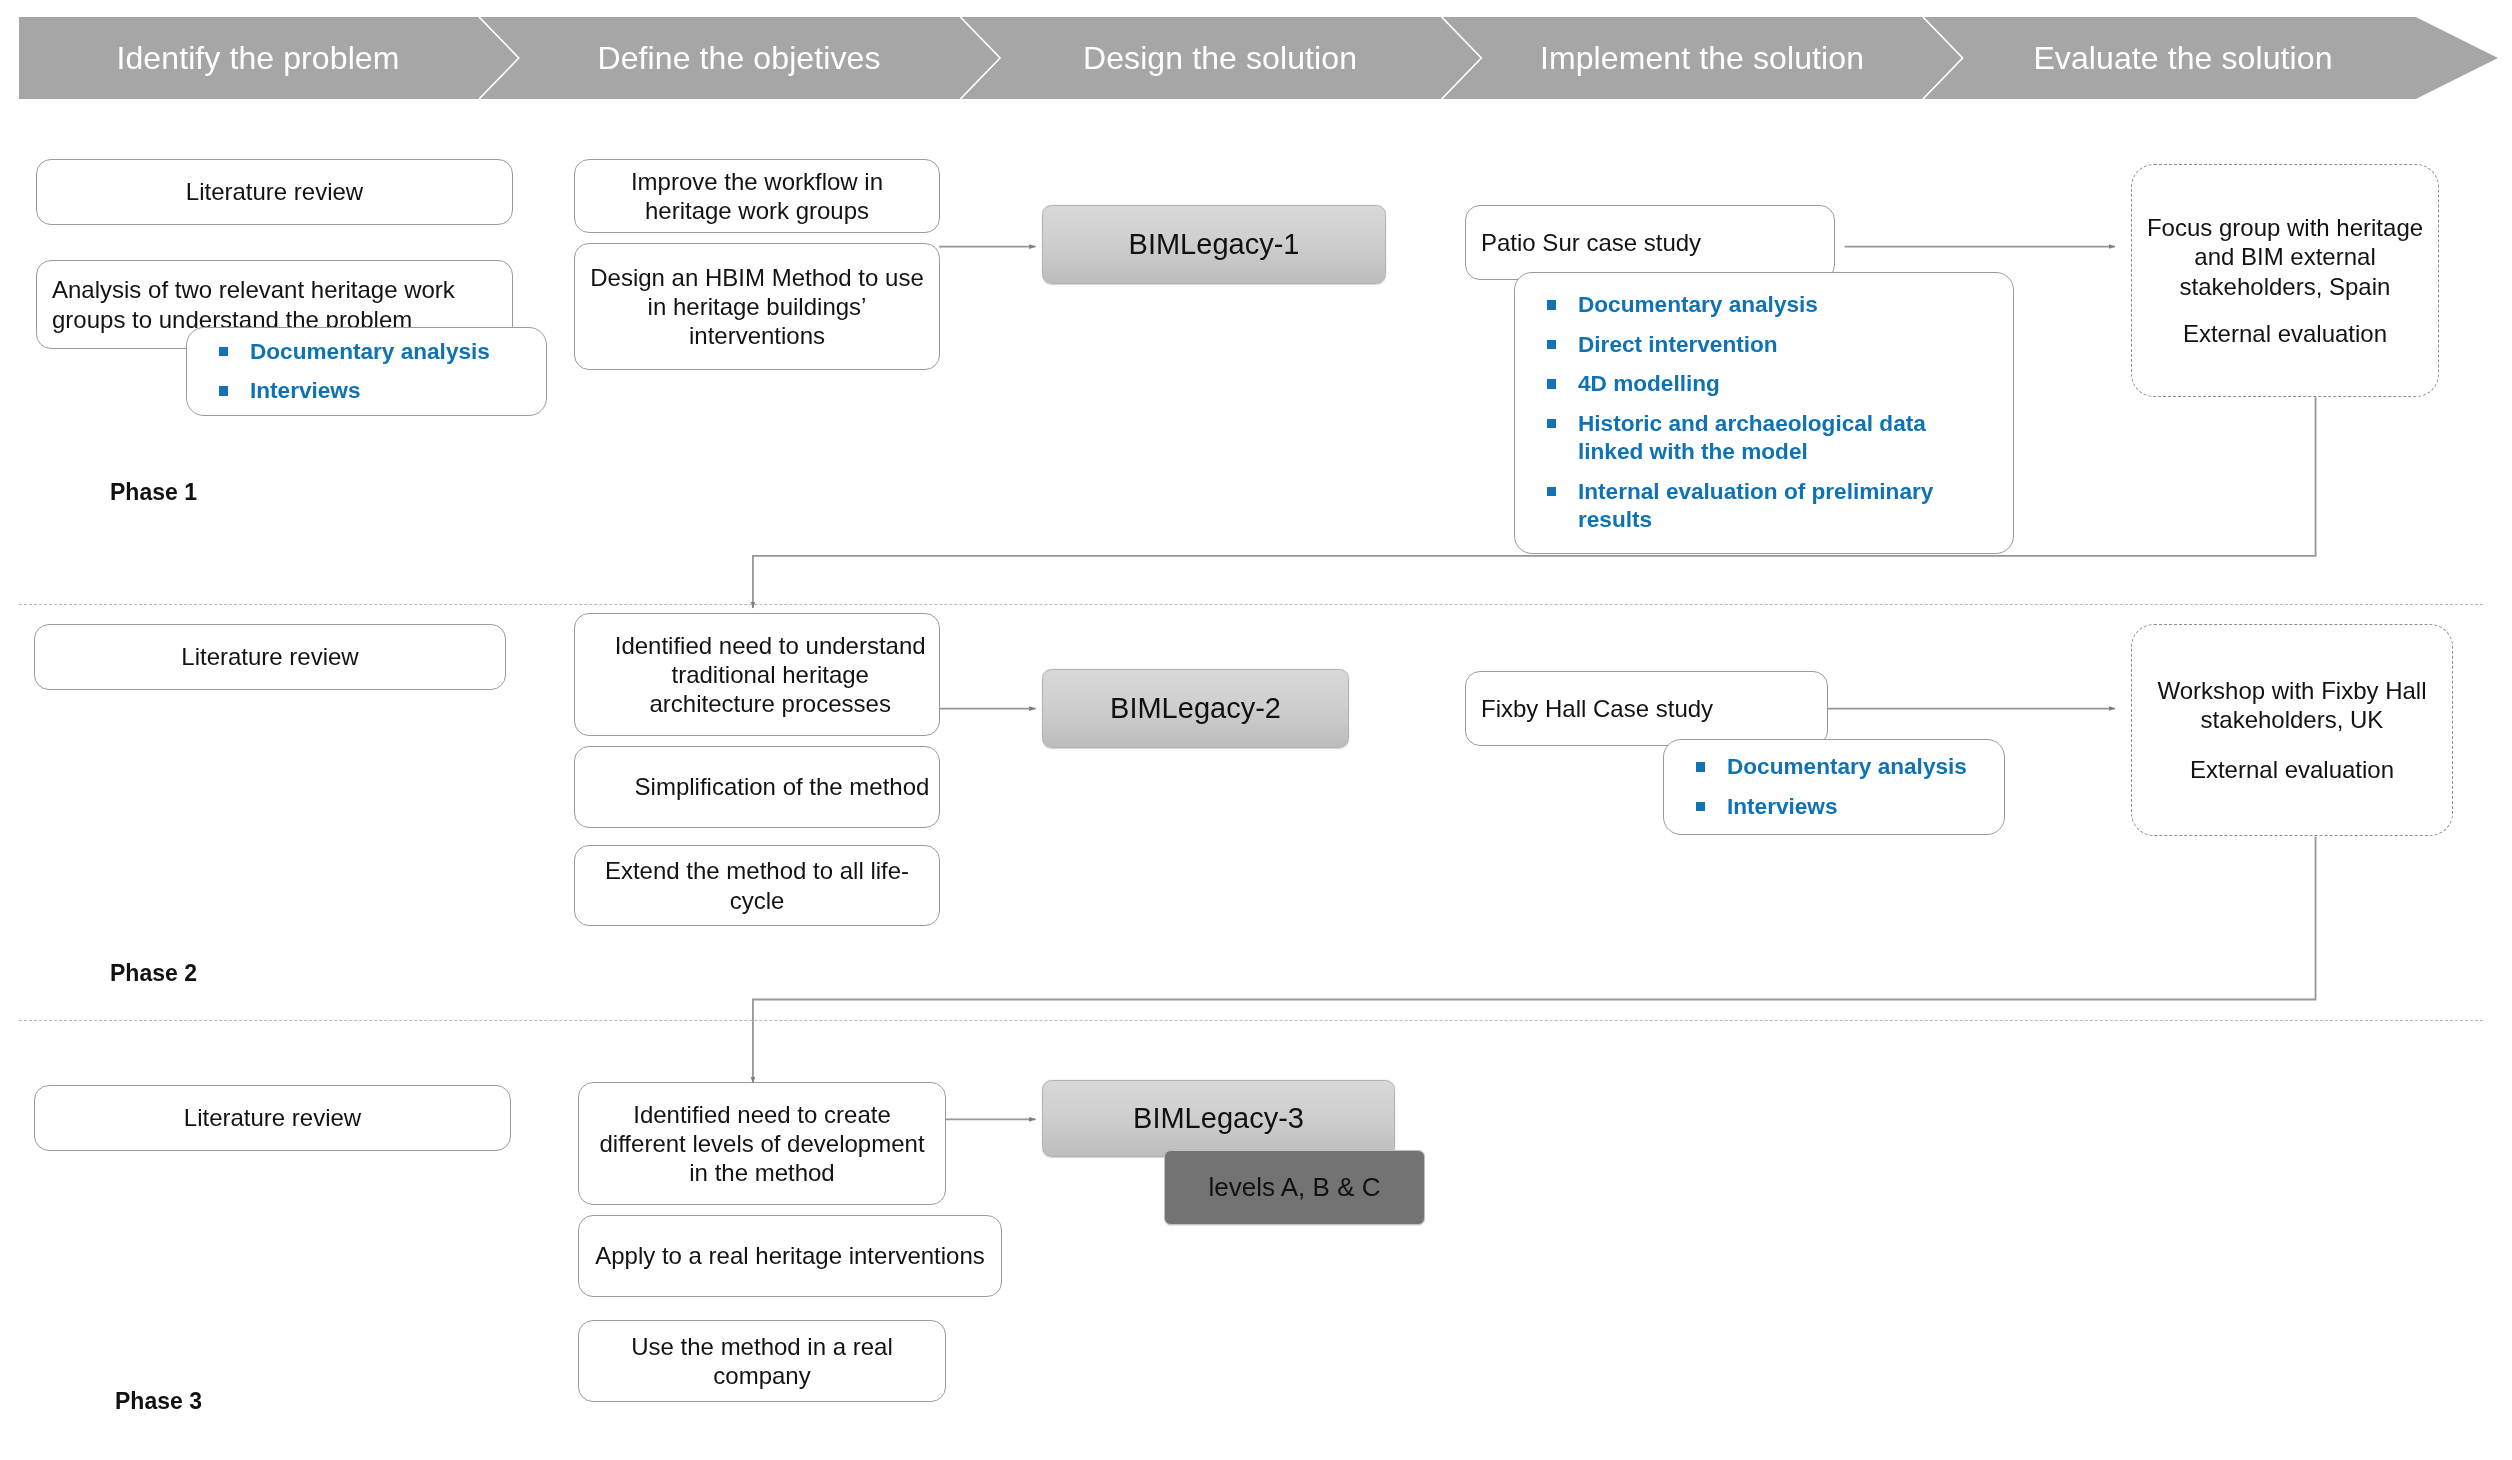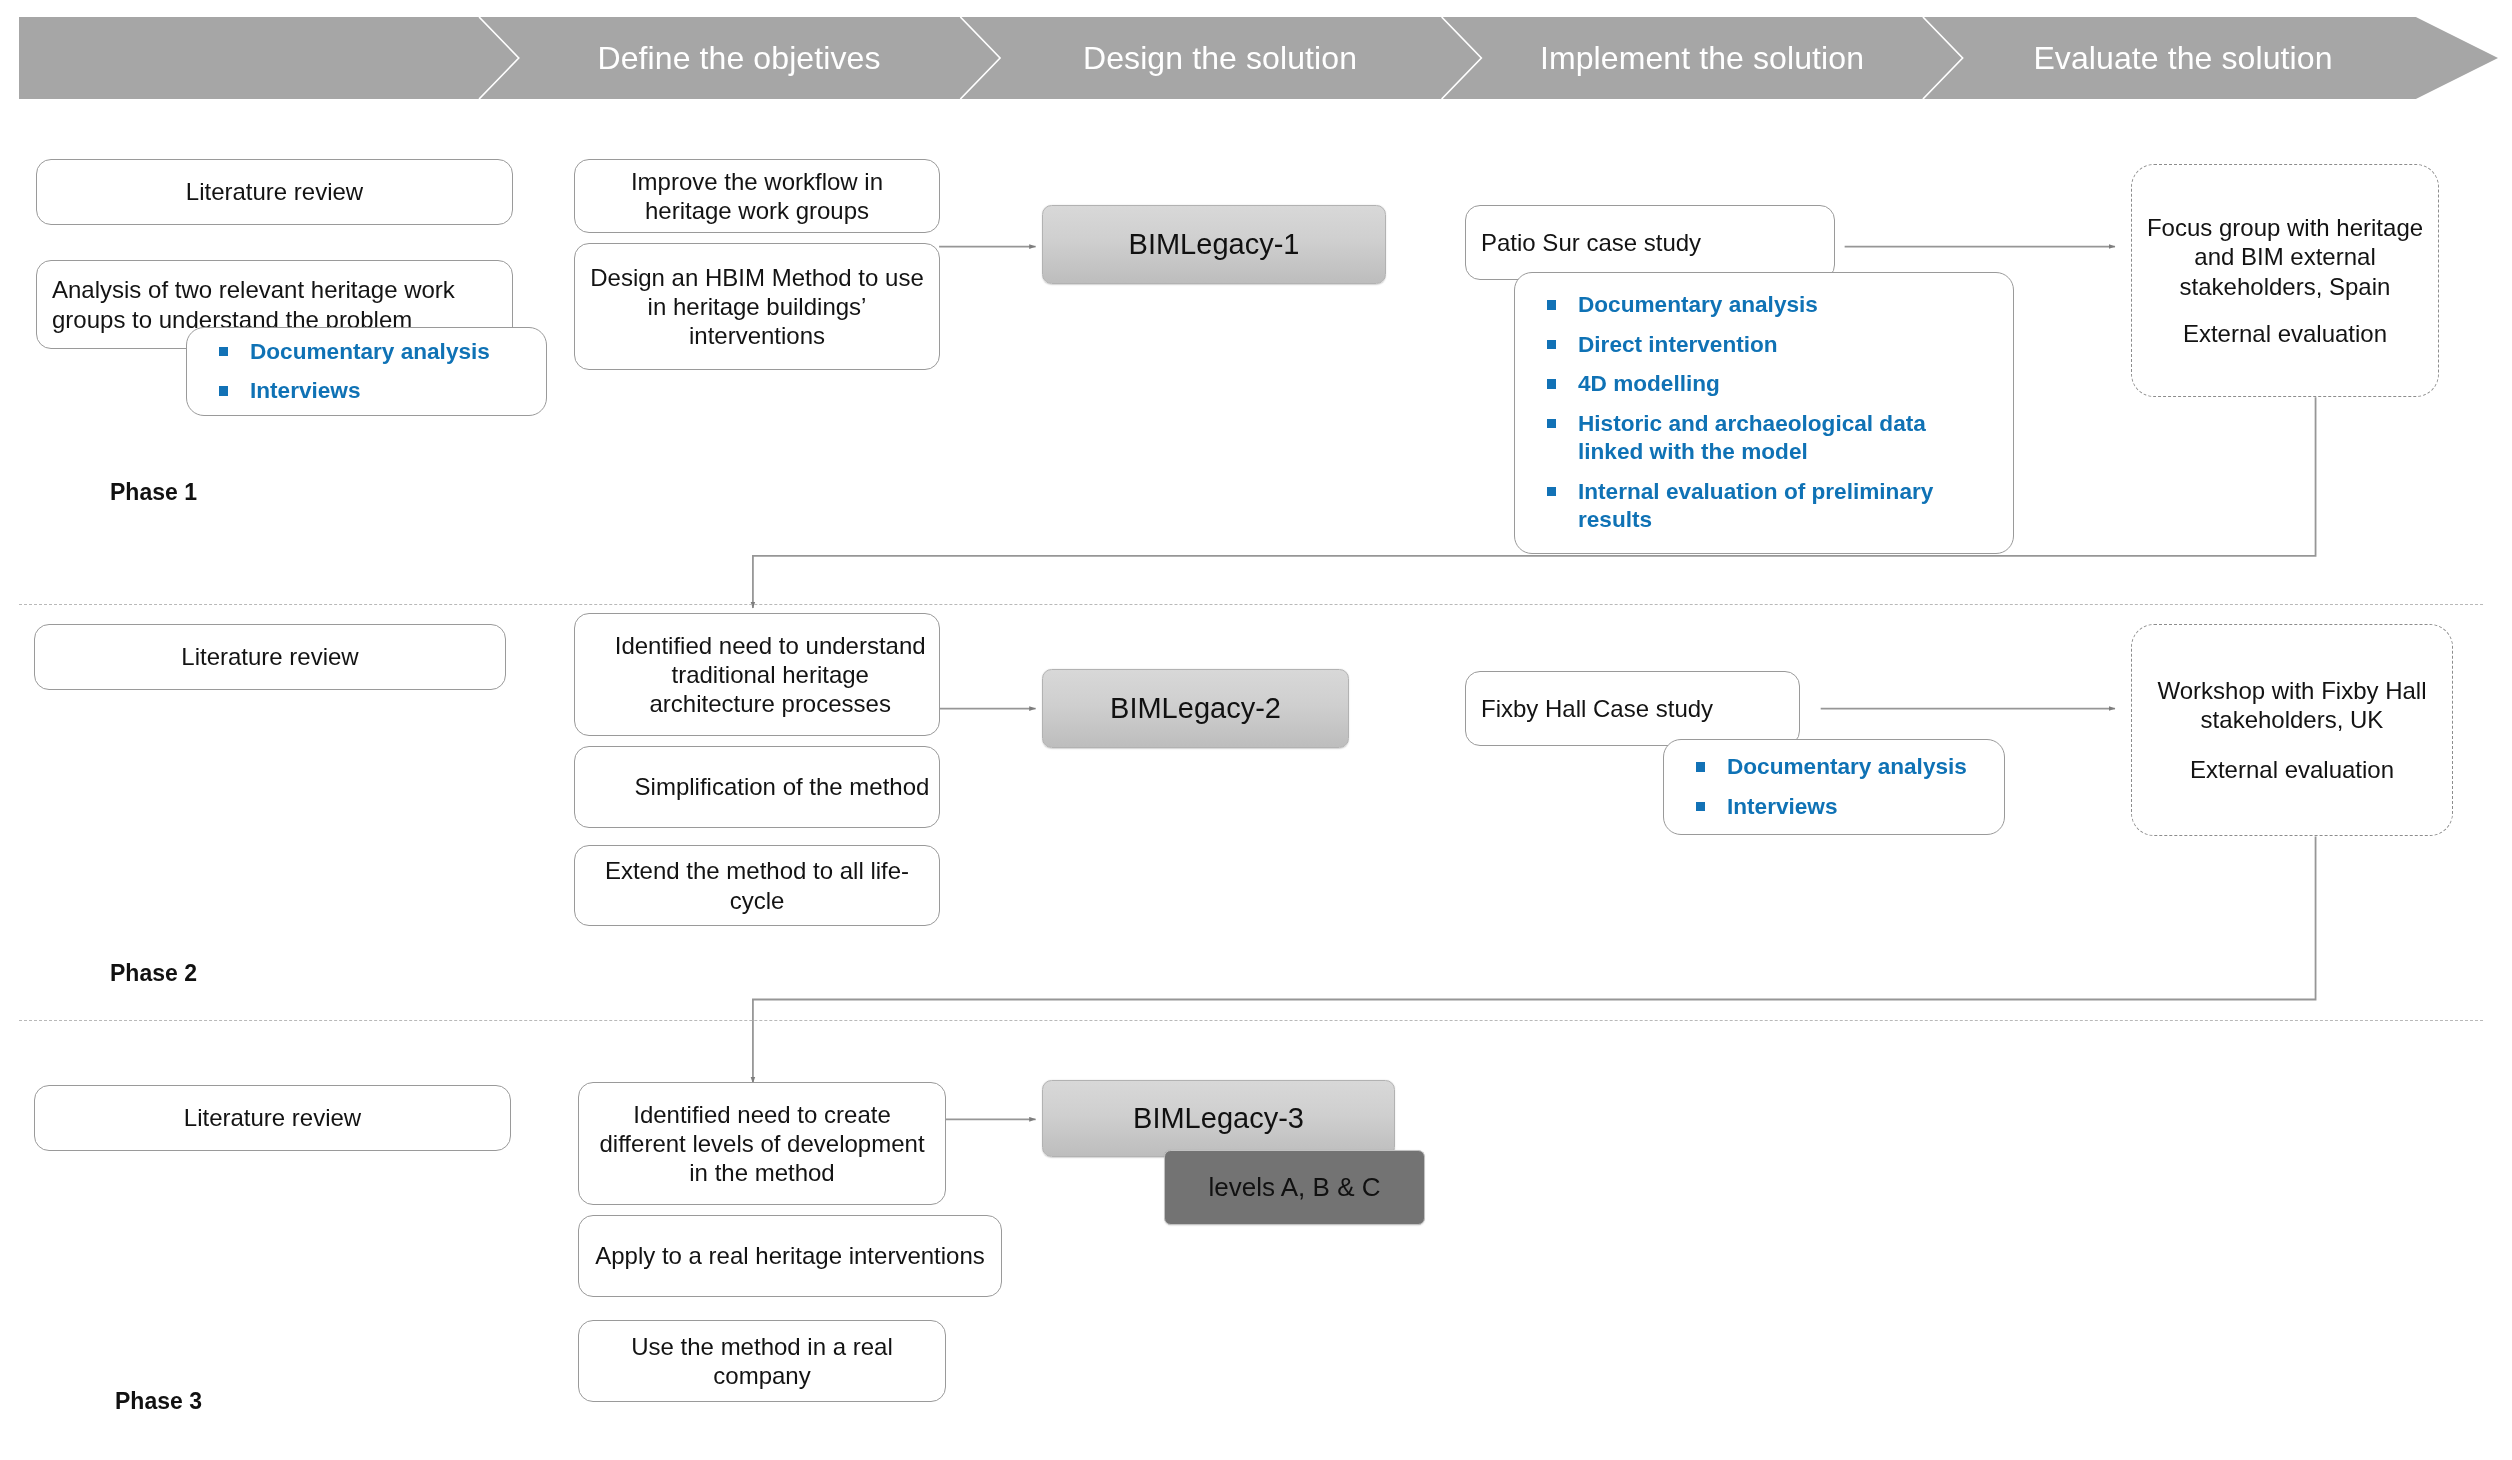--- a/index.html
+++ b/index.html
@@ -136,20 +136,21 @@
   <div class="band">
     <svg viewBox="0 0 3621 120" preserveAspectRatio="none" aria-hidden="true">
       <path d="M0,0 L3501,0 L3621,60 L3501,120 L0,120 Z" fill="#a6a6a6"></path>
       <g stroke="#ffffff" stroke-width="2.4" fill="none">
         <path d="M672,0 L730,60 L672,120"></path>
         <path d="M1375,0 L1433,60 L1375,120"></path>
         <path d="M2078,0 L2136,60 L2078,120"></path>
         <path d="M2781,0 L2839,60 L2781,120"></path>
       </g>
     </svg>
+    <div class="band-label" style="left:0px;width:479px;">Identify the problem</div>
     <div class="band-label" style="left:481px;width:479px;">Define the objetives</div>
     <div class="band-label" style="left:962px;width:479px;">Design the solution</div>
     <div class="band-label" style="left:1444px;width:479px;">Implement the solution</div>
     <div class="band-label" style="left:1925px;width:479px;">Evaluate the solution</div>
   </div>
 
   <svg id="wires" viewBox="0 0 3670 2134">
     <defs>
       <marker id="ah" markerWidth="11" markerHeight="11" refX="9.4" refY="4" orient="auto" markerUnits="userSpaceOnUse">
         <path d="M0,0.5 L10,4 L0,7.5 z" fill="#7d7d7d"></path>
@@ -236,21 +237,21 @@
   </div>
 
   <div class="box" style="left:574px;top:845px;width:366px;height:81px;">
     <span>Extend the method to all life-cycle</span>
   </div>
 
   <div class="box grey" style="left:1042px;top:669px;width:307px;height:79px;">
     <span>BIMLegacy-2</span>
   </div>
 
-  <div class="box left-align" style="left:1465px;top:671px;width:335px;height:75px;">
+  <div class="box left-align" style="left:1465px;top:671px;width:363px;height:75px;">
     <span>Fixby Hall Case study</span>
   </div>
 
   <div class="bullets" style="left:1663px;top:739px;width:342px;height:96px;">
     <ul>
       <li><span class="bsq"></span><span>Documentary analysis</span></li>
       <li><span class="bsq"></span><span>Interviews</span></li>
     </ul>
   </div>
 

